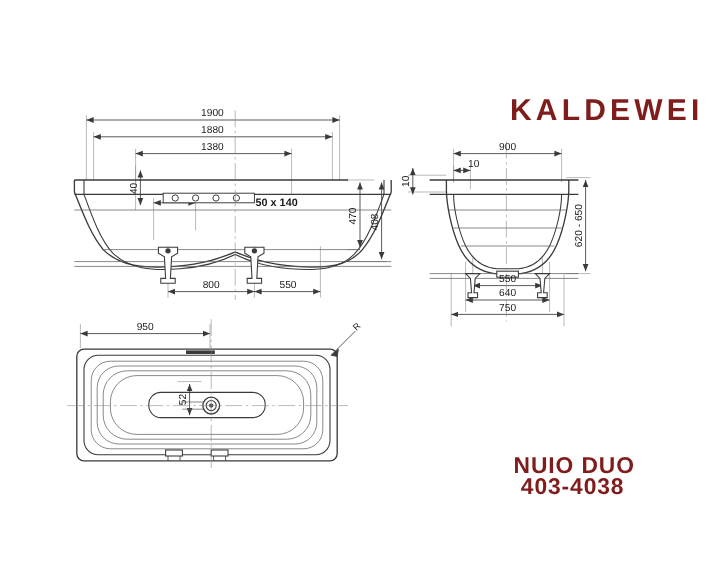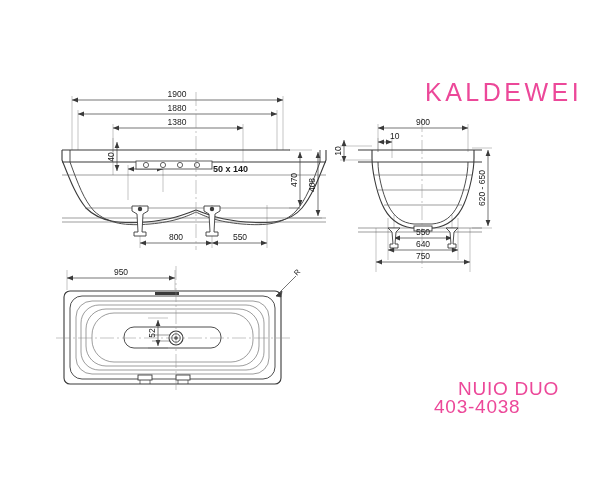--- a/index.html
+++ b/index.html
@@ -1,23 +1,23 @@
 <!DOCTYPE html>
 <html><head>
 <meta charset="utf-8">
 <style>
   html,body{margin:0;padding:0;background:#ffffff;}
   body{width:600px;height:480px;position:relative;overflow:hidden;
        font-family:"Liberation Sans",sans-serif;color:#1a1a1a;}
   .stage{position:absolute;left:0;top:0;width:600px;height:480px;}
   svg{position:absolute;left:0;top:0;}
-  .brand{position:absolute;font-weight:normal;letter-spacing:0.12em;color:#ec4899;
+  .brand{position:absolute;font-weight:bold;letter-spacing:0.12em;color:#7f1d1d;
          white-space:nowrap;}
   #logo{left:425px;top:78px;font-size:25px;letter-spacing:0.14em;}
-  #pname{left:458px;top:378px;font-size:19px;letter-spacing:0.04em;}
+  #pname{left:428px;top:378px;font-size:19px;letter-spacing:0.04em;}
   #pcode{left:434px;top:396px;font-size:19px;letter-spacing:0.04em;}
 </style>
 </head>
 <body>
 
 <div class="stage">
 
 <svg width="600" height="480" viewBox="0 0 600 480">
   <defs>
     <marker id="ar" markerWidth="7" markerHeight="7" refX="6" refY="3" orient="auto" markerUnits="userSpaceOnUse">

